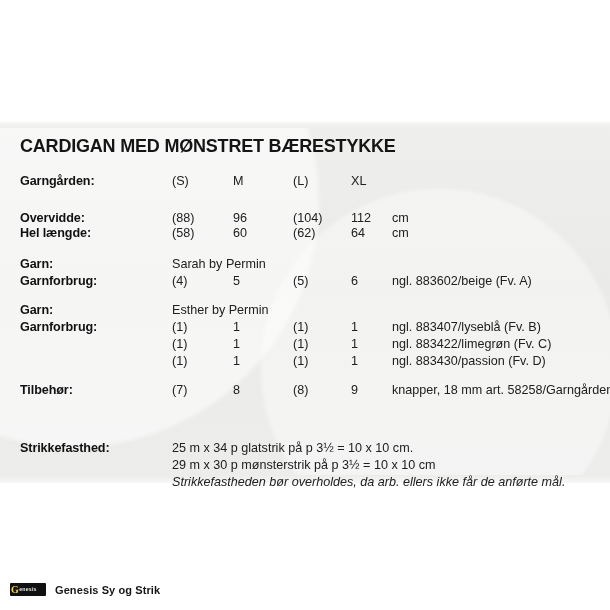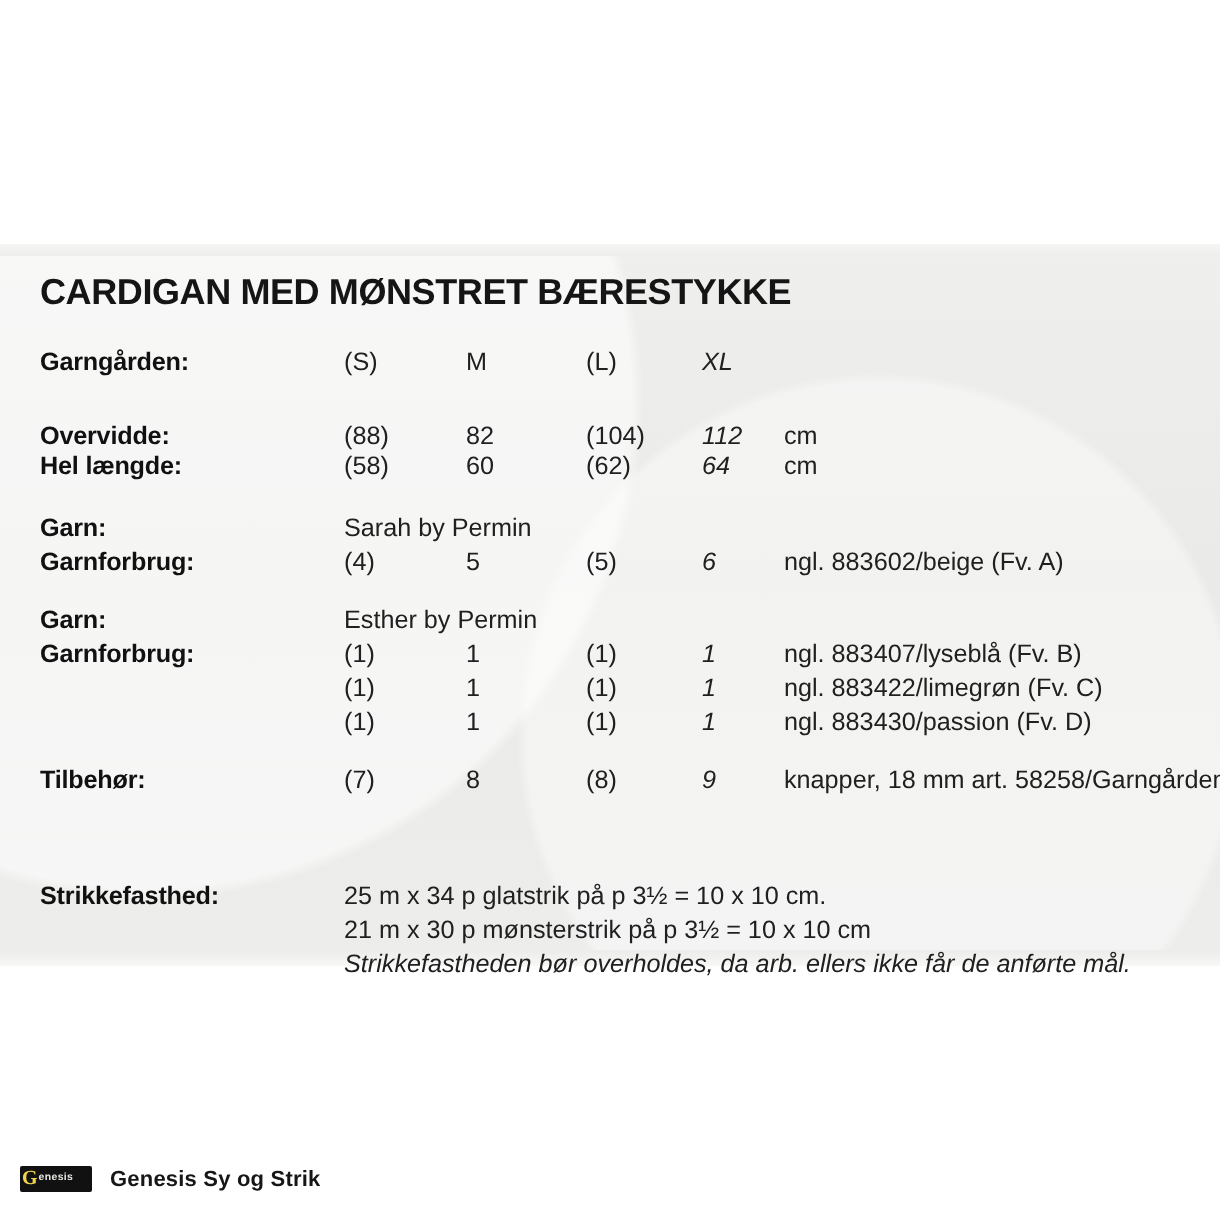--- a/index.html
+++ b/index.html
@@ -71,21 +71,21 @@
   .lbl {
     position: absolute;
     left: 20px;
     font-weight: bold;
     color: #111111;
     letter-spacing: -0.1px;
   }
   .c1 { position: absolute; left: 172px; }
   .c2 { position: absolute; left: 233px; }
   .c3 { position: absolute; left: 293px; }
-  .c4 { position: absolute; left: 351px; font-style: italic; }
+  .c4 { position: absolute; left: 351px; }
   .unit { position: absolute; left: 392px; }
   .val { position: absolute; left: 172px; }
   .note { position: absolute; left: 392px; }
 
   
   .footer {
     position: absolute;
     left: 10px;
     top: 583px;
     display: flex;
@@ -141,21 +141,21 @@
       <span class="lbl">Garngården:</span>
       <span class="c1">(S)</span>
       <span class="c2">M</span>
       <span class="c3">(L)</span>
       <span class="c4">XL</span>
     </div>
 
     <div class="row" style="top:89px;">
       <span class="lbl">Overvidde:</span>
       <span class="c1">(88)</span>
-      <span class="c2">82</span>
+      <span class="c2">96</span>
       <span class="c3">(104)</span>
       <span class="c4">112</span>
       <span class="unit">cm</span>
     </div>
 
     <div class="row" style="top:104px;">
       <span class="lbl">Hel længde:</span>
       <span class="c1">(58)</span>
       <span class="c2">60</span>
       <span class="c3">(62)</span>
@@ -211,21 +211,21 @@
       <span class="c4">9</span>
       <span class="note">knapper, 18 mm art. 58258/Garngården</span>
     </div>
 
 
     <div class="row" style="top:319px;">
       <span class="lbl">Strikkefasthed:</span>
       <span class="val">25 m x 34 p glatstrik på p 3½ = 10 x 10 cm.</span>
     </div>
     <div class="row" style="top:336px;">
-      <span class="val">21 m x 30 p mønsterstrik på p 3½ = 10 x 10 cm</span>
+      <span class="val">29 m x 30 p mønsterstrik på p 3½ = 10 x 10 cm</span>
     </div>
     <div class="row" style="top:353px;font-style:italic;">
       <span class="val">Strikkefastheden bør overholdes, da arb. ellers ikke får de anførte mål.</span>
     </div>
 
   </div>
 
   <div class="footer">
     <span class="logo-mark">
       <span class="logo-g">G</span>

